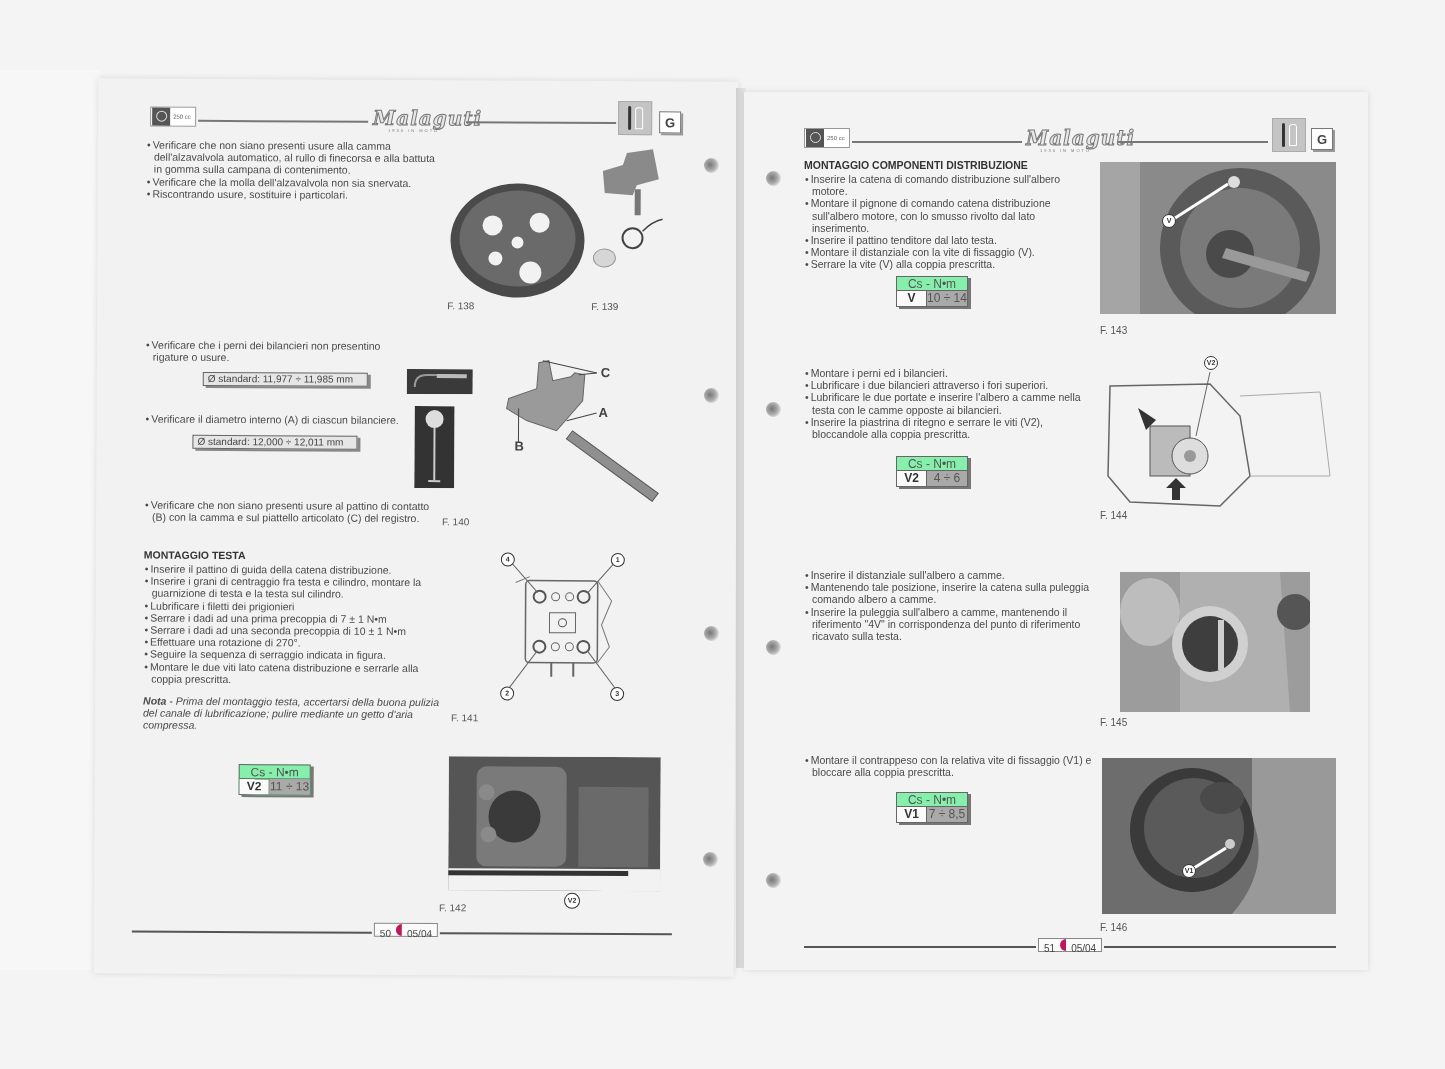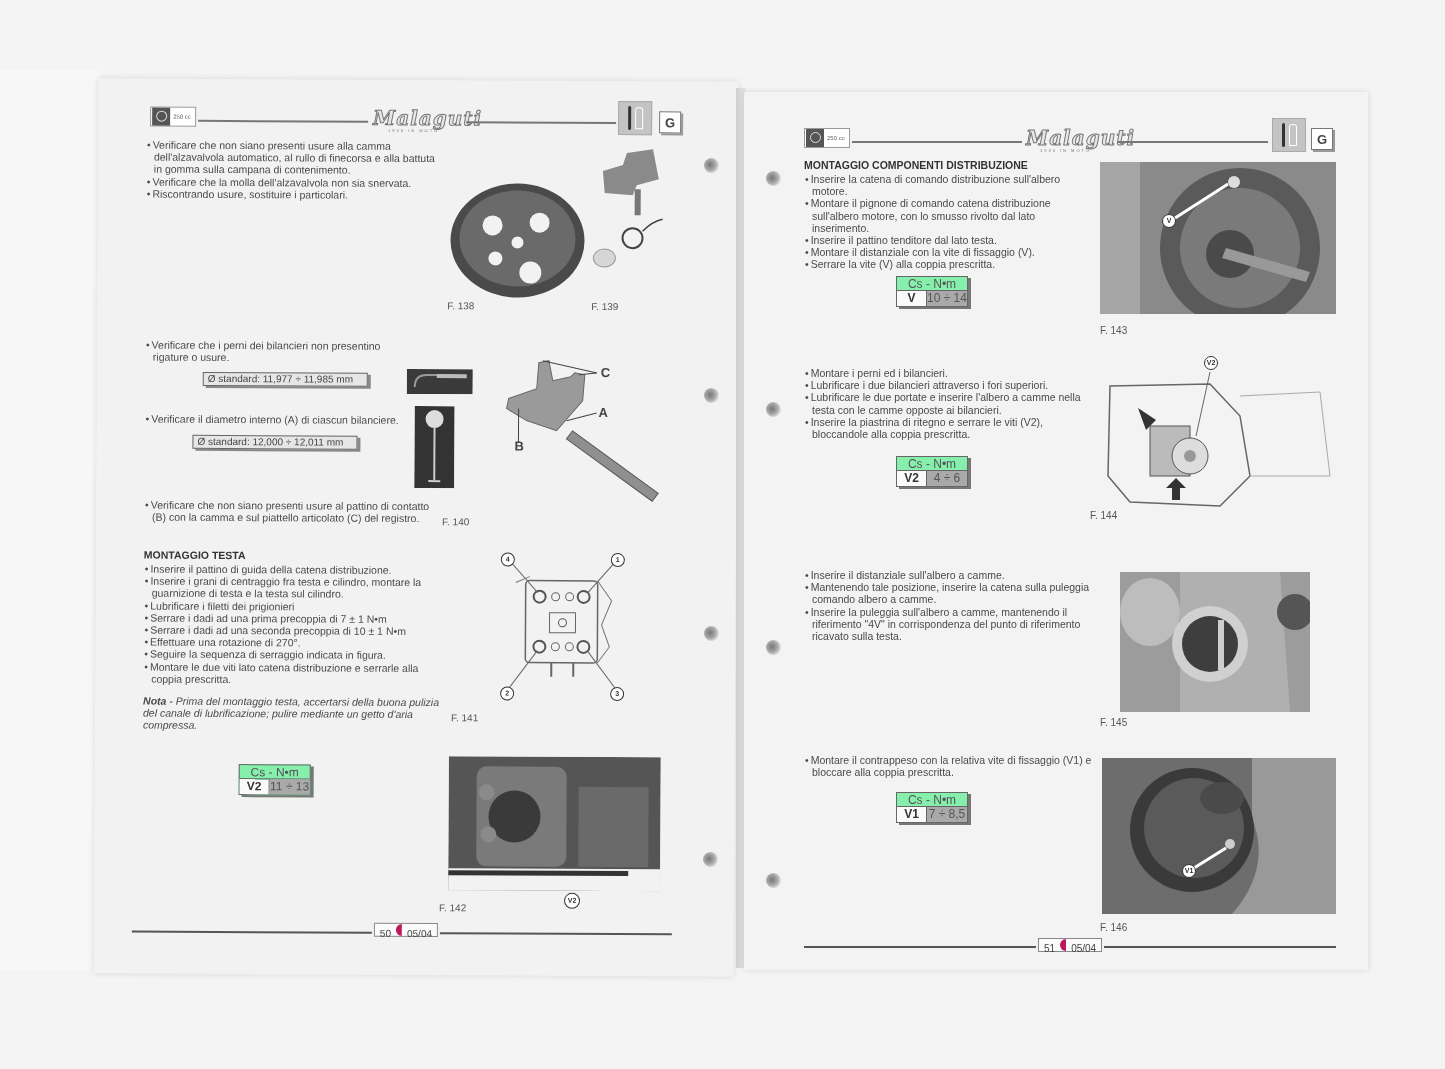--- a/index.html
+++ b/index.html
@@ -318,21 +318,21 @@
     <path d="M10 30 L110 28 L140 60 L150 120 L120 150 L30 146 L8 120 Z" fill="none" stroke="#666" stroke-width="1.5"></path>
     <path d="M140 40 L220 36 L230 120 L150 120" fill="none" stroke="#aaa"></path>
     <rect x="50" y="70" width="40" height="50" fill="#bbb" stroke="#555"></rect>
     <circle cx="90" cy="100" r="18" fill="#ddd" stroke="#555"></circle>
     <circle cx="90" cy="100" r="6" fill="#999"></circle>
     <path d="M38 52 L56 64 L46 74 Z" fill="#333"></path>
     <path d="M66 132 L76 122 L86 132 L80 132 L80 144 L72 144 L72 132 Z" fill="#333"></path>
     <line x1="110" y1="16" x2="96" y2="80" stroke="#666"></line>
   </svg>
   <div class="callout" style="left:460px; top:264px;">V2</div>
-  <div class="fig" style="left:346px; top:418px;">F. 144</div>
+  <div class="fig" style="left:356px; top:418px;">F. 144</div>
 
   <div class="txt" style="left:60px; top:477px; width:290px;">
     <ul>
       <li>Inserire il distanziale sull'albero a camme.</li>
       <li>Mantenendo tale posizione, inserire la catena sulla puleggia comando albero a camme.</li>
       <li>Inserire la puleggia sull'albero a camme, mantenendo il riferimento "4V" in corrispondenza del punto di riferimento ricavato sulla testa.</li>
     </ul>
   </div>
   <svg class="photo" style="left:376px; top:480px;" width="190" height="140" viewBox="0 0 190 140">
     <rect width="190" height="140" fill="#9c9c9c"></rect>

